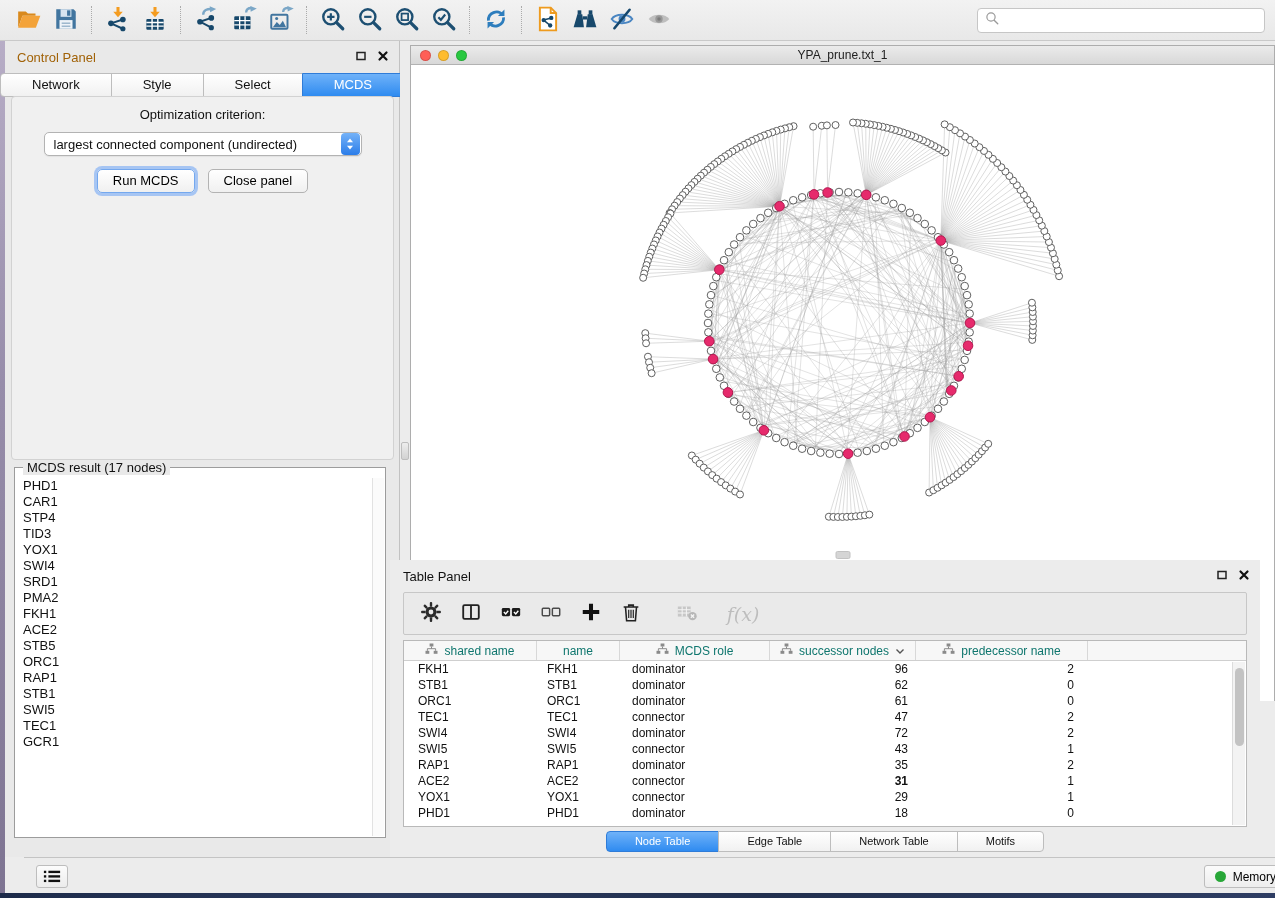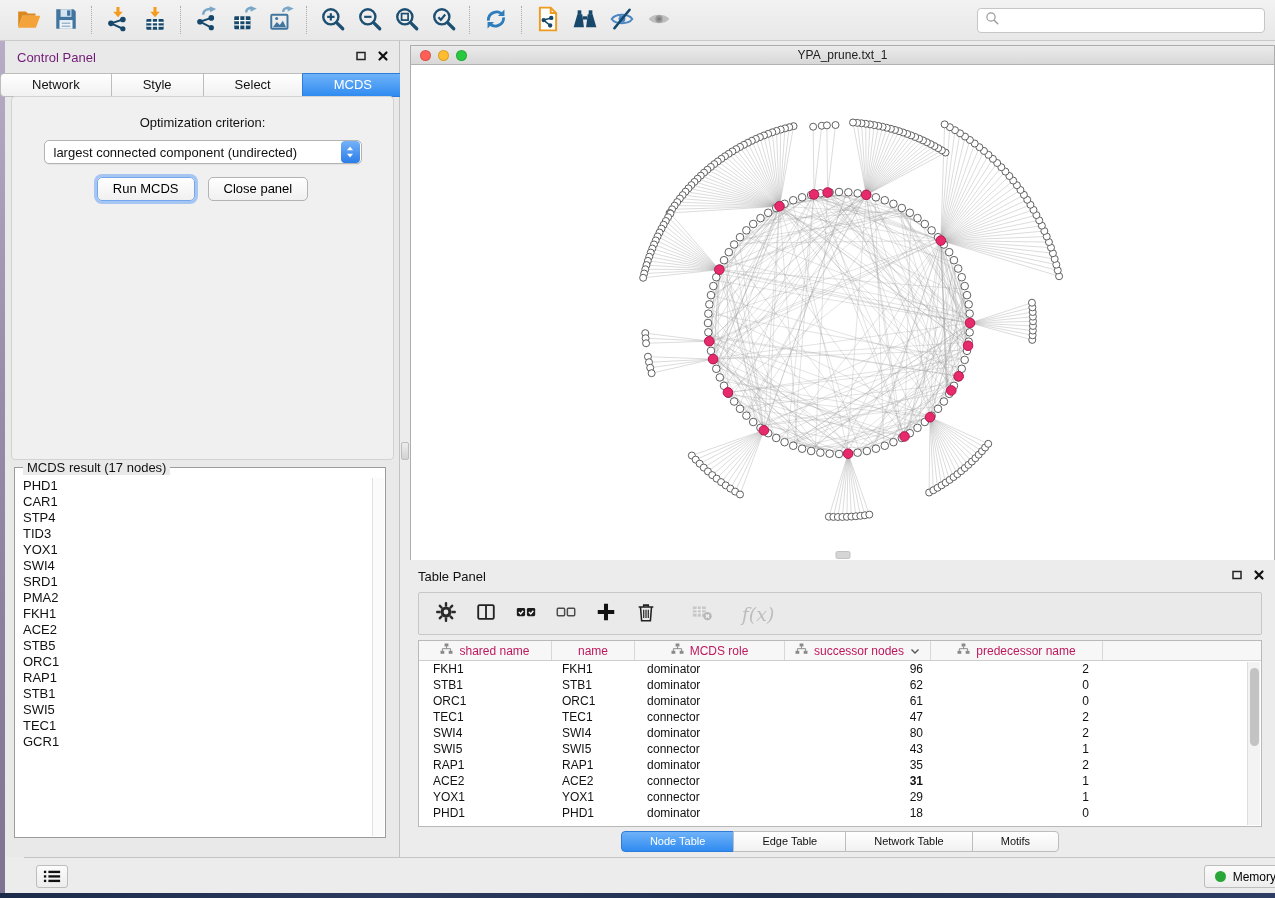--- a/index.html
+++ b/index.html
@@ -23,34 +23,34 @@
   .tb-search { margin-left:auto; width:288px; height:25px; background:#fff;
                border:1px solid #c6c6c6; border-radius:4px; display:flex; align-items:center;
                padding-left:7px; }
   .tb-search svg { width:15px; height:15px; flex:0 0 auto; }
   .tb-search input { border:none; outline:none; flex:1; height:100%; font-size:13px;
                      font-family:"Liberation Sans",sans-serif; background:transparent; padding:0 6px; }
 
   
   .control-panel { position:absolute; left:5px; top:41px; width:395px; height:816px;
                    background:#e9e9e9; border-right:1px solid #c2c2c2; }
-  .panel-title { position:absolute; left:12px; top:9px; font-size:13px; color:#701a75; }
+  .panel-title { position:absolute; left:12px; top:9px; font-size:13px; color:#a16207; }
   .win-btns { position:absolute; right:10px; top:8px; display:flex; gap:9px; align-items:center; }
   .win-btn { width:13px; height:13px; display:flex; align-items:center; justify-content:center;
              background:none; border:none; }
   .win-btn svg { width:12px; height:12px; }
   .cp-tabs { position:absolute; left:0; top:32px; width:100%; display:flex; justify-content:center; }
   .tab { padding:3px 31px 4px; font-size:13px; background:linear-gradient(#ffffff,#f1f1f1);
          border:1px solid #bdbdbd; margin-left:-1px; color:#111; cursor:default; }
   .tab:first-child { border-radius:4px 0 0 4px; margin-left:0; }
   .tab:last-child { border-radius:0 4px 4px 0; }
   .tab.active { background:linear-gradient(#6fb2f9,#2f8bf0); color:#fff; border-color:#2f7cd8; }
   .tab-content { position:absolute; left:6px; top:55px; width:383px; height:364px;
                  background:#f0f0f0; border:1px solid #d2d2d2; border-radius:4px; text-align:center; }
-  .criterion-label { margin-top:18px; font-size:13px; }
+  .criterion-label { margin-top:10px; font-size:13px; }
   .select { margin:10px auto 0; width:318px; height:24px; background:#fff;
             border:1px solid #b3b3b3; border-radius:5px; display:flex; align-items:center;
             position:relative; box-shadow:0 1px 1px rgba(0,0,0,.06); }
   .select-value { flex:1; text-align:left; padding-left:9px; font-size:13px; white-space:nowrap;
                   overflow:hidden; }
   .select-stepper { width:19px; height:22px; margin-right:1px; border-radius:4px;
                     background:linear-gradient(#74b2f8,#2b7de9); display:flex; align-items:center;
                     justify-content:center; }
   .select-stepper svg { width:10px; height:16px; }
   .btn-row { margin-top:13px; display:flex; justify-content:center; gap:13px; }
@@ -79,36 +79,36 @@
                   border-bottom:1px solid #b2b2b2; position:relative; display:flex;
                   align-items:center; justify-content:center; font-size:12px; color:#222; }
   .lights { position:absolute; left:9px; top:4px; display:flex; gap:7px; }
   .light { width:11px; height:11px; border-radius:50%; border:1px solid rgba(0,0,0,.15); }
   .net-canvas { position:relative; width:863px; height:494px; background:#fff; overflow:hidden; }
   .net-canvas svg { position:absolute; left:0; top:0; }
   .h-handle { position:absolute; left:50%; bottom:0; transform:translateX(-50%); width:15px;
               height:8px; background:#d5d5d5; border:1px solid #c2c2c2; border-radius:2px; }
 
   
-  .table-panel { position:absolute; left:405px; top:560px; width:870px; height:297px;
+  .table-panel { position:absolute; left:390px; top:560px; width:870px; height:297px;
                  background:#ececec; }
   .tp-title { position:absolute; left:13px; top:9px; font-size:13px; }
   .tp-toolbar { position:absolute; left:13px; top:32px; width:844px; height:43px;
                 background:#eaeaea; border:1px solid #c7c7c7; border-radius:2px;
                 display:flex; align-items:center; gap:16px; padding-left:15px; }
   .tp-tool { width:24px; height:24px; display:flex; align-items:center; justify-content:center;
              background:none; border:none; }
   .tp-tool svg { width:22px; height:22px; }
   .tp-tool.disabled { opacity:.55;margin-left:16px; }
   .fx-glyph { font-family:"DejaVu Serif",serif; font-style:italic; font-size:19px; color:#9a9a9a; }
   .tp-table { position:absolute; left:13px; top:80px; width:844px; height:187px; background:#fff;
               border:1px solid #b9b9b9; font-size:12px; overflow:hidden; }
   .thead { display:flex; height:20px; background:#f7f7f7; border-bottom:1px solid #cfcfcf; }
   .th { display:flex; align-items:center; justify-content:center; gap:6px;
-        border-right:1px solid #d8d8d8; color:#be185d; flex:0 0 auto; }
+        border-right:1px solid #d8d8d8; color:#0f766e; flex:0 0 auto; }
   .th.fill { flex:1 1 auto; border-right:none; }
   .th svg.tree { width:13px; height:12px; }
   .th svg.sort { width:10px; height:7px; }
   .tr { display:flex; height:16px; align-items:center; }
   .td { flex:0 0 auto; overflow:hidden; white-space:nowrap; }
   .td.c0 { padding-left:14px; text-align:left; }
   .td.c1 { padding-left:10px; text-align:left; }
   .td.c2 { padding-left:12px; text-align:left; }
   .td.c3 { text-align:right; padding-right:8px; }
   .td.c4 { text-align:right; padding-right:14px; }
@@ -1252,21 +1252,21 @@
             <div class="td c0" style="width: 133px;">TEC1</div>
             <div class="td c1" style="width: 83px;">TEC1</div>
             <div class="td c2" style="width: 150px;">connector</div>
             <div class="td c3" style="width: 146px;">47</div>
             <div class="td c4" style="width: 172px;">2</div>
           </div>
           <div class="tr">
             <div class="td c0" style="width: 133px;">SWI4</div>
             <div class="td c1" style="width: 83px;">SWI4</div>
             <div class="td c2" style="width: 150px;">dominator</div>
-            <div class="td c3" style="width: 146px;">80</div>
+            <div class="td c3" style="width: 146px;">72</div>
             <div class="td c4" style="width: 172px;">2</div>
           </div>
           <div class="tr">
             <div class="td c0" style="width: 133px;">SWI5</div>
             <div class="td c1" style="width: 83px;">SWI5</div>
             <div class="td c2" style="width: 150px;">connector</div>
             <div class="td c3" style="width: 146px;">43</div>
             <div class="td c4" style="width: 172px;">1</div>
           </div>
           <div class="tr">

